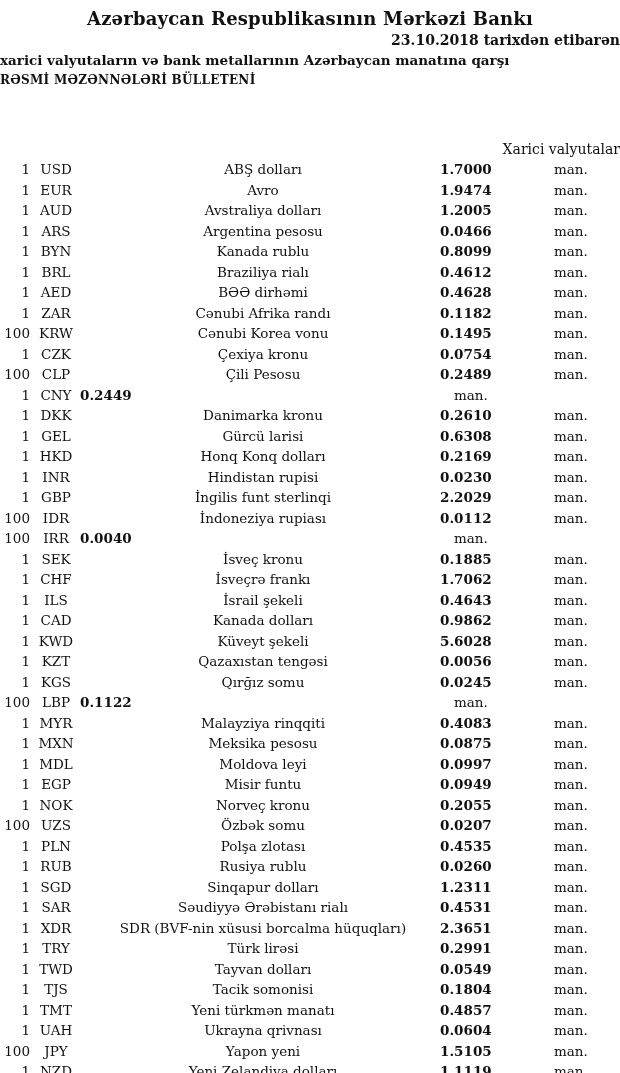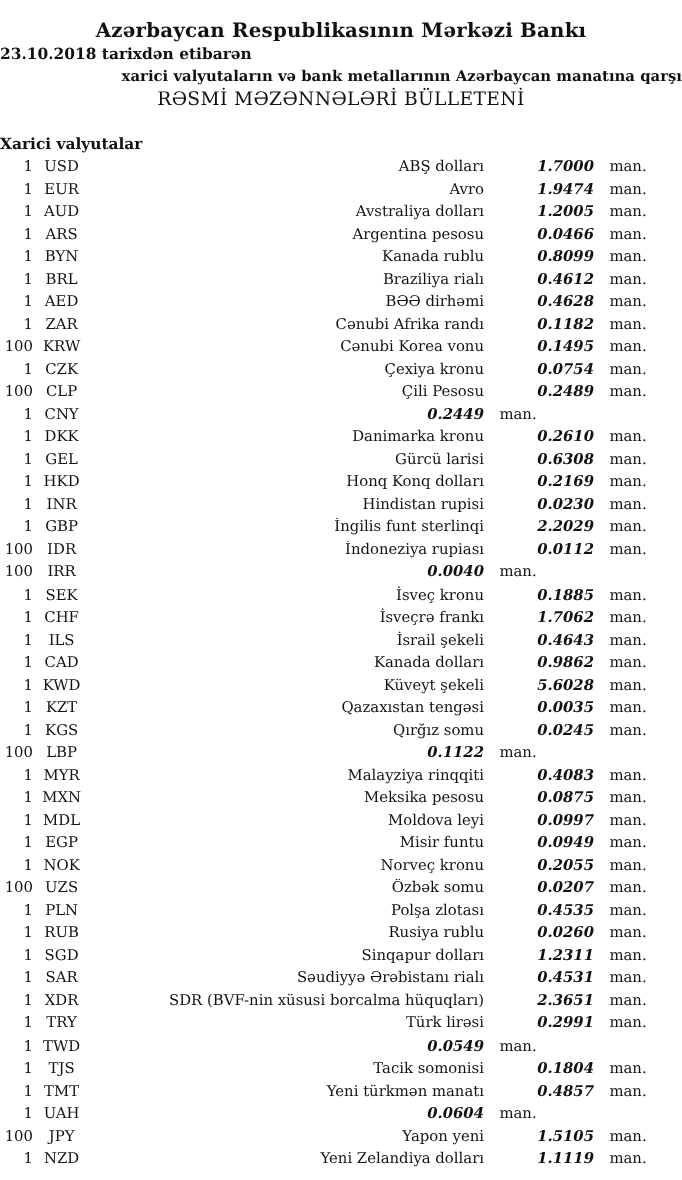--- a/index.html
+++ b/index.html
@@ -13,80 +13,78 @@
     overflow: hidden;
     font-family: "DejaVu Serif", "Liberation Serif", serif;
     color: #111111;
   }
   .page {
     width: 620px;
     height: 1073px;
     box-sizing: border-box;
   }
   .bank-name {
-    padding-top: 18px;
+    padding-top: 8px;
     text-align: center;
     font-size: 18px;
     line-height: 22px;
     font-weight: bold;
     letter-spacing: 0.2px;
   }
   .date-line {
-    text-align: left;
+    text-align: right;
     font-size: 14px;
     line-height: 20px;
     font-weight: bold;
   }
   .subtitle {
-    text-align: right;
+    text-align: left;
     font-size: 13.5px;
     line-height: 20px;
     font-weight: bold;
   }
   .bulletin-title {
-    text-align: center;
-    font-size: 17px;
+    font-size: 12px;
     line-height: 21px;
-    font-weight: normal;
+    font-weight: bold;
     letter-spacing: 0.3px;
   }
   .section-title {
-    margin-top: 20px;
-    text-align: left;
+    margin-top: 48px;
+    text-align: right;
     font-size: 14px;
     line-height: 20px;
-    font-weight: bold;
+    font-weight: normal;
   }
   .rates {
     margin-top: 0;
   }
   .row {
     display: grid;
     grid-template-columns: 32px 48px 1fr 100px 80px;
     height: 20.5px;
     align-items: center;
     font-size: 13.5px;
   }
   .qty {
     text-align: right;
     padding-right: 2px;
   }
   .code {
     text-align: center;
   }
   .name {
-    text-align: right;
+    text-align: center;
     padding-left: 6px;
     white-space: nowrap;
     overflow: hidden;
   }
   .rate {
-    text-align: right;
+    text-align: left;
     font-weight: bold;
-    font-style: italic;
   }
   .unit {
     text-align: left;
     padding-left: 14px;
   }
 </style>
 </head>
 <body>
 
 <div class="page">
@@ -285,21 +283,21 @@
     <span class="code">KWD</span>
     <span class="name">Küveyt şekeli</span>
     <span class="rate">5.6028</span>
     <span class="unit">man.</span>
   </div>
 
   <div class="row">
     <span class="qty">1</span>
     <span class="code">KZT</span>
     <span class="name">Qazaxıstan tengəsi</span>
-    <span class="rate">0.0035</span>
+    <span class="rate">0.0056</span>
     <span class="unit">man.</span>
   </div>
 
   <div class="row">
     <span class="qty">1</span>
     <span class="code">KGS</span>
     <span class="name">Qırğız somu</span>
     <span class="rate">0.0245</span>
     <span class="unit">man.</span>
   </div>
@@ -403,20 +401,21 @@
     <span class="qty">1</span>
     <span class="code">TRY</span>
     <span class="name">Türk lirəsi</span>
     <span class="rate">0.2991</span>
     <span class="unit">man.</span>
   </div>
 
   <div class="row">
     <span class="qty">1</span>
     <span class="code">TWD</span>
+    <span class="name">Tayvan dolları</span>
     <span class="rate">0.0549</span>
     <span class="unit">man.</span>
   </div>
 
   <div class="row">
     <span class="qty">1</span>
     <span class="code">TJS</span>
     <span class="name">Tacik somonisi</span>
     <span class="rate">0.1804</span>
     <span class="unit">man.</span>
@@ -426,20 +425,21 @@
     <span class="qty">1</span>
     <span class="code">TMT</span>
     <span class="name">Yeni türkmən manatı</span>
     <span class="rate">0.4857</span>
     <span class="unit">man.</span>
   </div>
 
   <div class="row">
     <span class="qty">1</span>
     <span class="code">UAH</span>
+    <span class="name">Ukrayna qrivnası</span>
     <span class="rate">0.0604</span>
     <span class="unit">man.</span>
   </div>
 
   <div class="row">
     <span class="qty">100</span>
     <span class="code">JPY</span>
     <span class="name">Yapon yeni</span>
     <span class="rate">1.5105</span>
     <span class="unit">man.</span>

